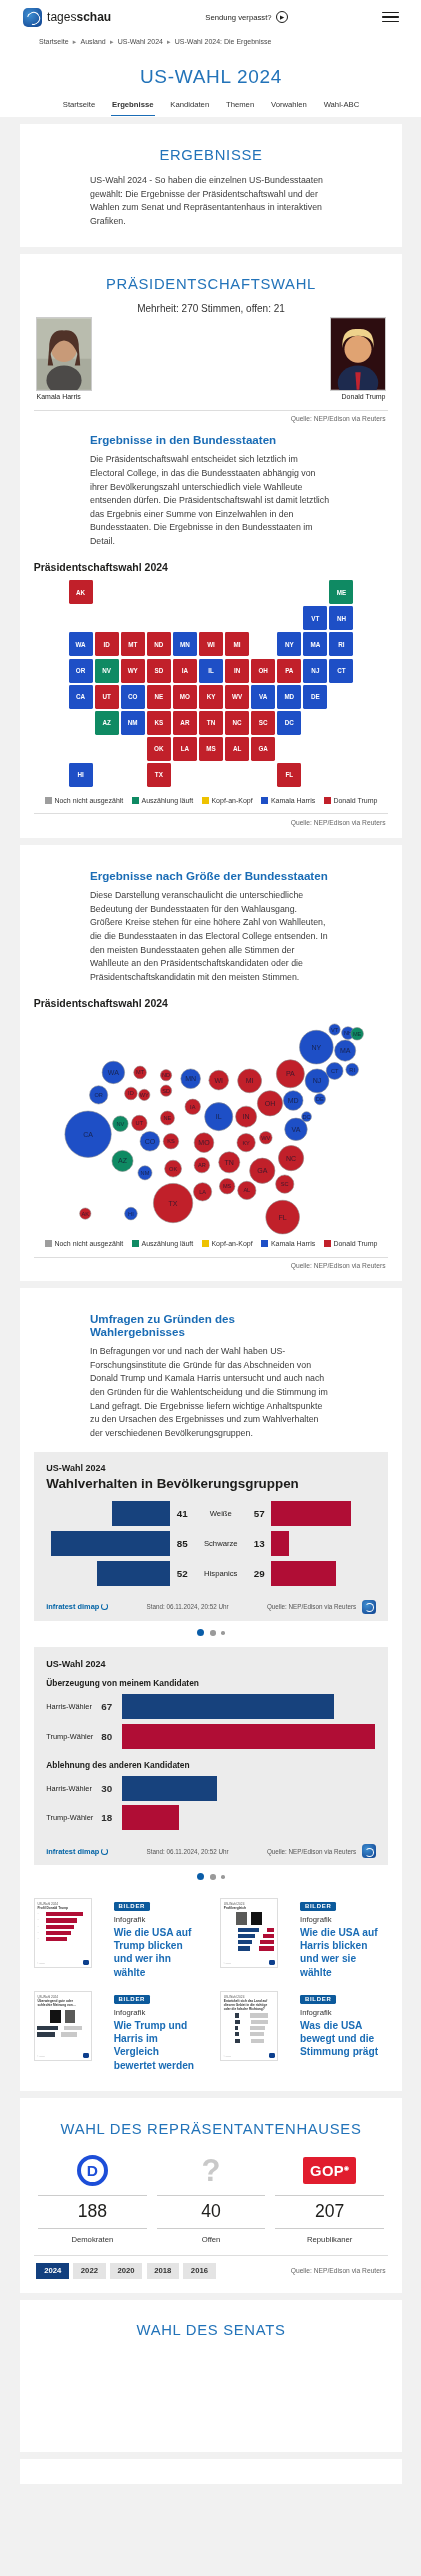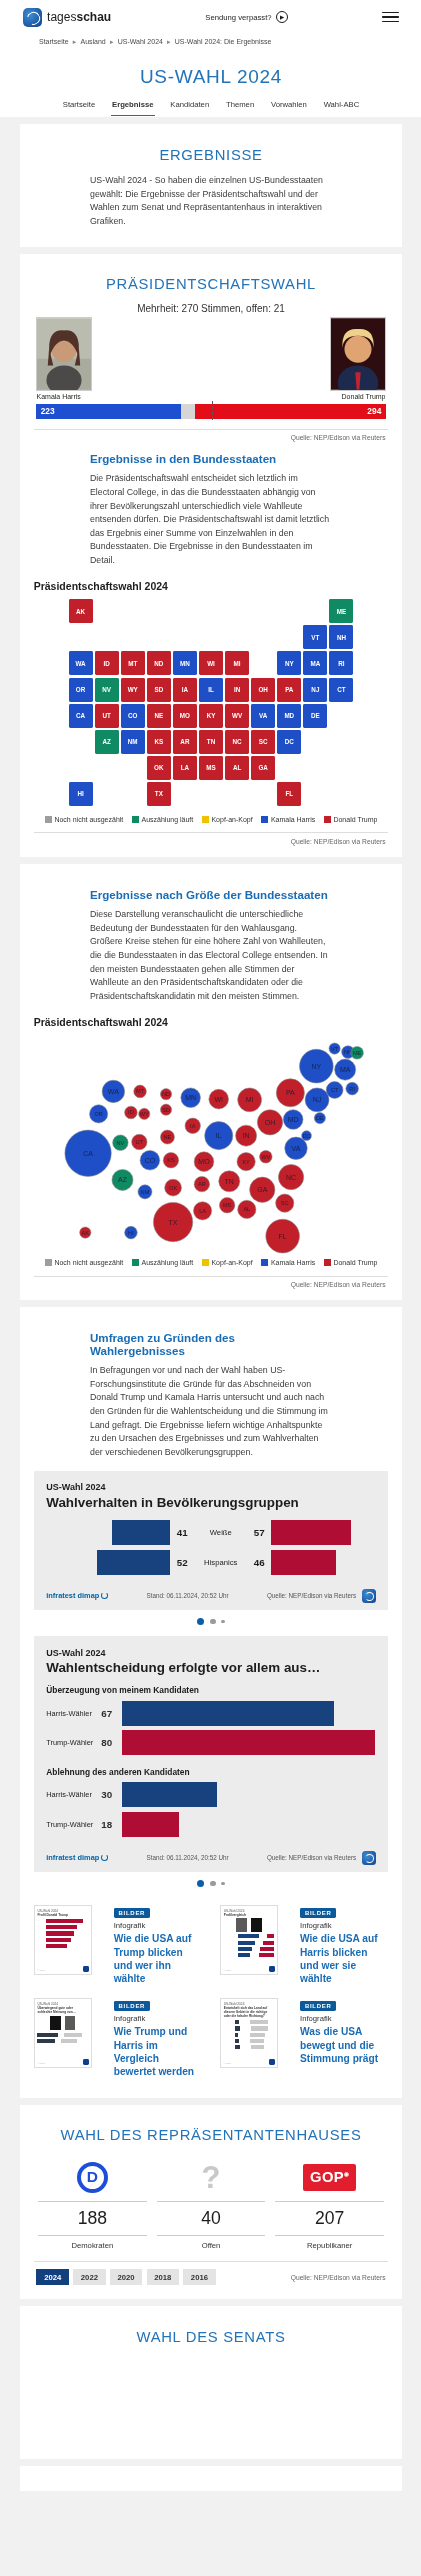--- a/index.html
+++ b/index.html
@@ -183,28 +183,20 @@
       <svg class="portrait" viewBox="0 0 80 106">
           <rect width="80" height="106" fill="#2d0d10"></rect>
           <ellipse cx="40" cy="96" rx="30" ry="26" fill="#1d2a4e"></ellipse>
           <path d="M36 80 L44 80 L42 106 L38 106 Z" fill="#c02430"></path>
           <circle cx="40" cy="46" r="20" fill="#e0a372"></circle>
           <path d="M17 44 Q15 14 40 16 Q65 14 63 44 Q62 26 40 26 Q18 26 17 44 Z" fill="#eed28c"></path>
         </svg>
       <div class="cand-name">Donald Trump</div>
     </div>
   </div>
-  <div class="ev-bar" id="ev-bar">
-      <div class="ev-seg" style="width: 41.4498%; background: var(--bar-blue);"></div>
-      <div class="ev-seg" style="width: 3.90335%; background: var(--bar-open);"></div>
-      <div class="ev-seg" style="width: 54.6468%; background: var(--bar-red);"></div>
-      <div class="ev-num" style="left: 4.2px;">223</div>
-      <div class="ev-num" style="right: 4.2px;">294</div>
-      <div class="ev-mark" style="left: 50.1859%;"></div>
-    </div>
   <div class="src-row">Quelle: NEP/Edison via Reuters</div>
 
   <div class="col">
     <h3 class="sub-head">Ergebnisse in den Bundesstaaten</h3>
     <p class="para">Die Präsidentschaftswahl entscheidet sich letztlich im Electoral College, in das die Bundesstaaten abhängig von ihrer Bevölkerungszahl unterschiedlich viele Wahlleute entsenden dürfen. Die Präsidentschaftswahl ist damit letztlich das Ergebnis einer Summe von Einzelwahlen in den Bundesstaaten. Die Ergebnisse in den Bundesstaaten im Detail.</p>
   </div>
   <div class="map-title">Präsidentschaftswahl 2024</div>
   <div class="tile-map" id="tile-map">
       <div class="tile" style="grid-row-start: 1; grid-column-start: 1; background: rgb(193, 32, 42);">AK</div>
       <div class="tile" style="grid-row-start: 1; grid-column-start: 11; background: rgb(15, 138, 99);">ME</div>
@@ -533,24 +525,31 @@
     <div class="ig-title">Wahlverhalten in Bevölkerungsgruppen</div>
     <div id="demo-rows">
         <div class="demo-row">
           <div class="demo-bar-l" style="width: 58px;"></div>
           <div class="demo-val">41</div>
           <div class="demo-lab">Weiße</div>
           <div class="demo-val">57</div>
           <div class="demo-bar-r" style="width: 80px;"></div>
         </div>
         <div class="demo-row">
+          <div class="demo-bar-l" style="width: 119px;"></div>
+          <div class="demo-val">85</div>
+          <div class="demo-lab">Schwarze</div>
+          <div class="demo-val">13</div>
+          <div class="demo-bar-r" style="width: 18px;"></div>
+        </div>
+        <div class="demo-row">
           <div class="demo-bar-l" style="width: 73px;"></div>
           <div class="demo-val">52</div>
           <div class="demo-lab">Hispanics</div>
-          <div class="demo-val">46</div>
+          <div class="demo-val">29</div>
           <div class="demo-bar-r" style="width: 65px;"></div>
         </div>
       </div>
     <div class="ig-foot">
       <span class="ig-brand">
           <span>infratest dimap</span>
           <span class="ig-ring"></span>
         </span>
       <span class="mid">Stand: 06.11.2024, 20:52 Uhr</span>
       <span>Quelle: NEP/Edison via Reuters</span>
@@ -558,21 +557,20 @@
     </div>
   </div>
   <div class="dots">
     <span class="dot d1"></span>
     <span class="dot d2"></span>
     <span class="dot d3"></span>
   </div>
 
   <div class="ig-card">
     <div class="ig-kicker">US-Wahl 2024</div>
-    <div class="ig-title">Wahlentscheidung erfolgte vor allem aus…</div>
     <div id="reason-groups">
         <div class="grp-label">Überzeugung von meinem Kandidaten</div>
         <div class="reason-row">
           <div class="reason-lab">Harris-Wähler</div>
           <div class="reason-val">67</div>
           <div>
             <div class="reason-bar" style="width: 212px; background: var(--ig-navy);"></div>
           </div>
         </div>
         <div class="reason-row">

